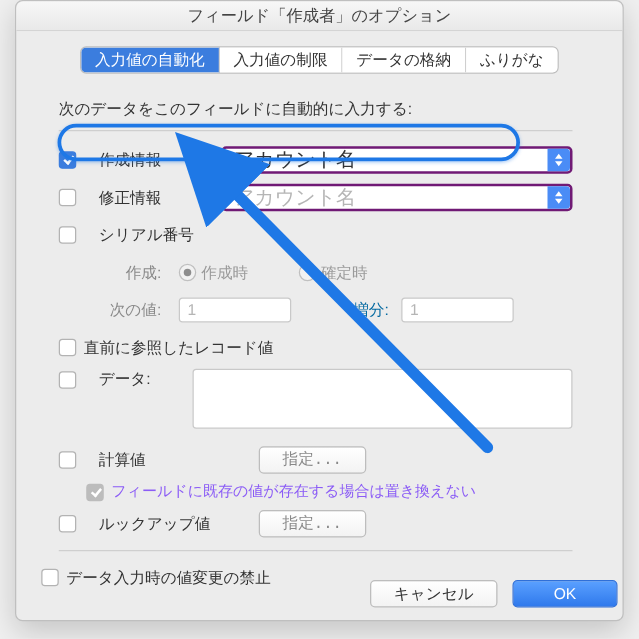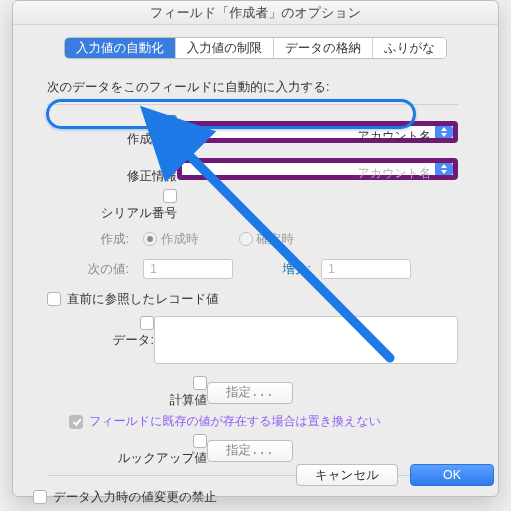--- a/index.html
+++ b/index.html
@@ -76,50 +76,48 @@
   }
   .row {
     display: flex;
     align-items: center;
     min-height: 26px;
     margin-bottom: 4px;
   }
   .row .cb-col {
     width: 130px;
     display: flex;
-    align-items: flex-end;
-    gap: 2px;
-    flex-direction: column;
+    align-items: center;
+    gap: 18px;
   }
   .row .ctrl-col {
     flex: 1;
     display: flex;
     align-items: center;
     gap: 8px;
   }
   .cb-wrap {
     display: flex;
     align-items: center;
     gap: 6px;
   }
   .sub { padding-left: 22px; }
   .label-sub { color: #898989; width: 60px; text-align: right; }
   .inc-label { color:#0369a1; width:50px; text-align:right; }
   .select {
     flex: 1;
     height: 22px;
-    border: 5px solid #701a75;
+    border: 2px solid #701a75;
     border-radius: 4px;
     background: #fff;
     position: relative;
     padding: 0 22px 0 8px;
     line-height: 20px;
-    font-size: 12px;
+    font-size: 16px;
     color: #333;
-    text-align: right;
   }
   .select.disabled { color: #b5b5b5; }
   .select .arrows {
     position: absolute;
     right: 0; top: 0;
     width: 18px; height: 100%;
     background: #4a8cf6;
     border-radius: 0 3px 3px 0;
     display:flex; flex-direction:column; align-items:center; justify-content:center;
     line-height: 0;

